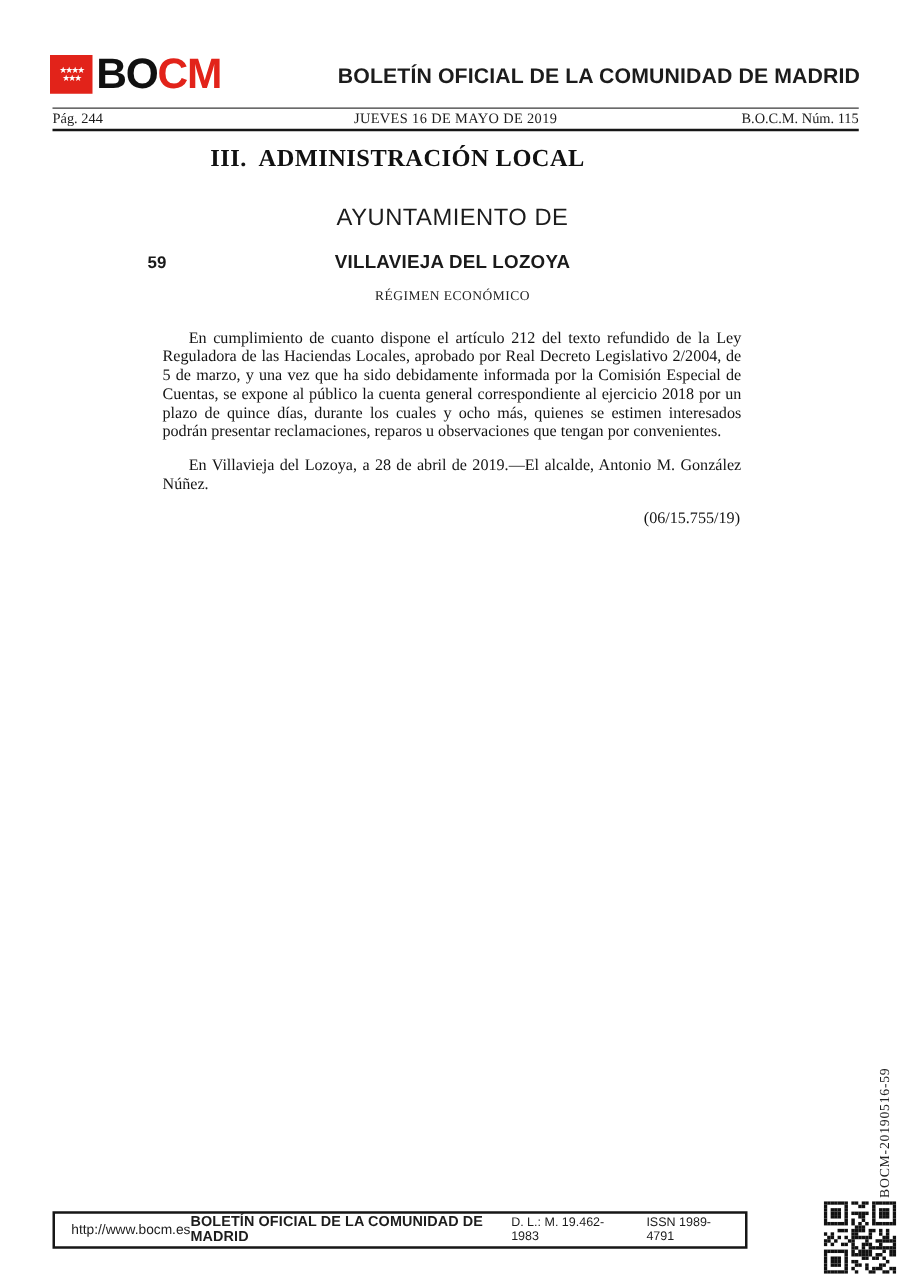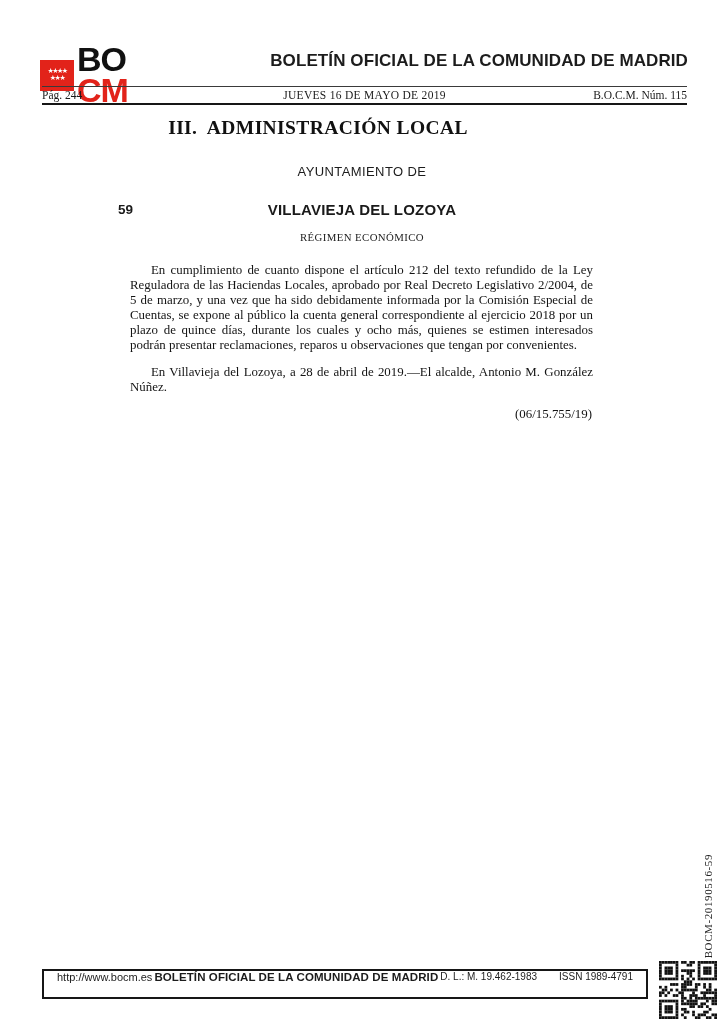--- a/index.html
+++ b/index.html
@@ -16,21 +16,21 @@
   .logo{position:absolute;left:40px;top:44px;display:flex;align-items:center;}
   .flag{
     width:34px;height:31px;background:#E2231A;
     display:flex;flex-direction:column;align-items:center;justify-content:center;
     color:#fff;
   }
   .flag .stars-row{font-size:7px;line-height:7px;letter-spacing:-1.5px;font-family:"DejaVu Sans",sans-serif;}
   .logo-text{
     font-family:"Liberation Sans", sans-serif;
     font-weight:700;font-size:34px;line-height:31px;letter-spacing:-1px;
-    margin-left:3px;display:flex;flex-direction:column;
+    margin-left:3px;display:flex;
   }
   .logo-bo{color:#111;}
   .logo-cm{color:#E2231A;}
   .header-title{
     position:absolute;right:36px;top:51px;
     font-family:"Liberation Sans", sans-serif;
     font-weight:700;font-size:17px;letter-spacing:0.1px;color:#1c1c1c;
     white-space:nowrap;
   }
   .rule-top{position:absolute;left:42px;width:645px;top:86px;height:1px;background:#3a3a3a;}
@@ -46,21 +46,21 @@
   
   .section-title{
     position:absolute;left:0;width:636px;top:117px;
     text-align:center;font-weight:700;font-size:19.5px;letter-spacing:0.4px;
     white-space:pre;color:#111;
   }
   .org-label{
     position:absolute;left:0;width:724px;top:164px;
     text-align:center;
     font-family:"Liberation Sans", sans-serif;
-    font-size:13px;letter-spacing:0.4px;color:#1c1c1c;
+    font-size:19px;letter-spacing:0.4px;color:#1c1c1c;
   }
   .item-number{
     position:absolute;left:118px;top:202px;
     font-family:"Liberation Sans", sans-serif;font-weight:700;font-size:13.5px;text-align:center;
   }
   .municipality{
     position:absolute;left:0;width:724px;top:201px;
     text-align:center;
     font-family:"Liberation Sans", sans-serif;font-weight:700;font-size:15px;letter-spacing:0.2px;
   }
@@ -81,23 +81,23 @@
   
   .doc-code{
     position:absolute;right:10px;bottom:66px;
     writing-mode:vertical-rl;transform:rotate(180deg);
     font-size:11px;letter-spacing:0.6px;color:#222;
     white-space:nowrap;
   }
 
   
   .footer-box{
-    position:absolute;left:42px;top:969px;width:606px;height:30px;
+    position:absolute;left:42px;top:969px;width:556px;height:30px;
     box-sizing:border-box;border:2px solid #161616;
-    display:flex;align-items:flex-start;justify-content:space-between;
+    display:flex;align-items:center;justify-content:space-between;
     padding:0 13px;
     font-family:"Liberation Sans", sans-serif;font-size:11px;color:#1c1c1c;
     background:#fff;
   }
   .footer-title{font-weight:700;font-size:11.5px;letter-spacing:0.1px;}
   .footer-right{display:flex;gap:22px;font-size:10px;}
   .footer-url{color:#1c1c1c;text-decoration:none;}
   .qr{position:absolute;right:7px;top:961px;width:58px;height:58px;}
 </style>
 </head>

